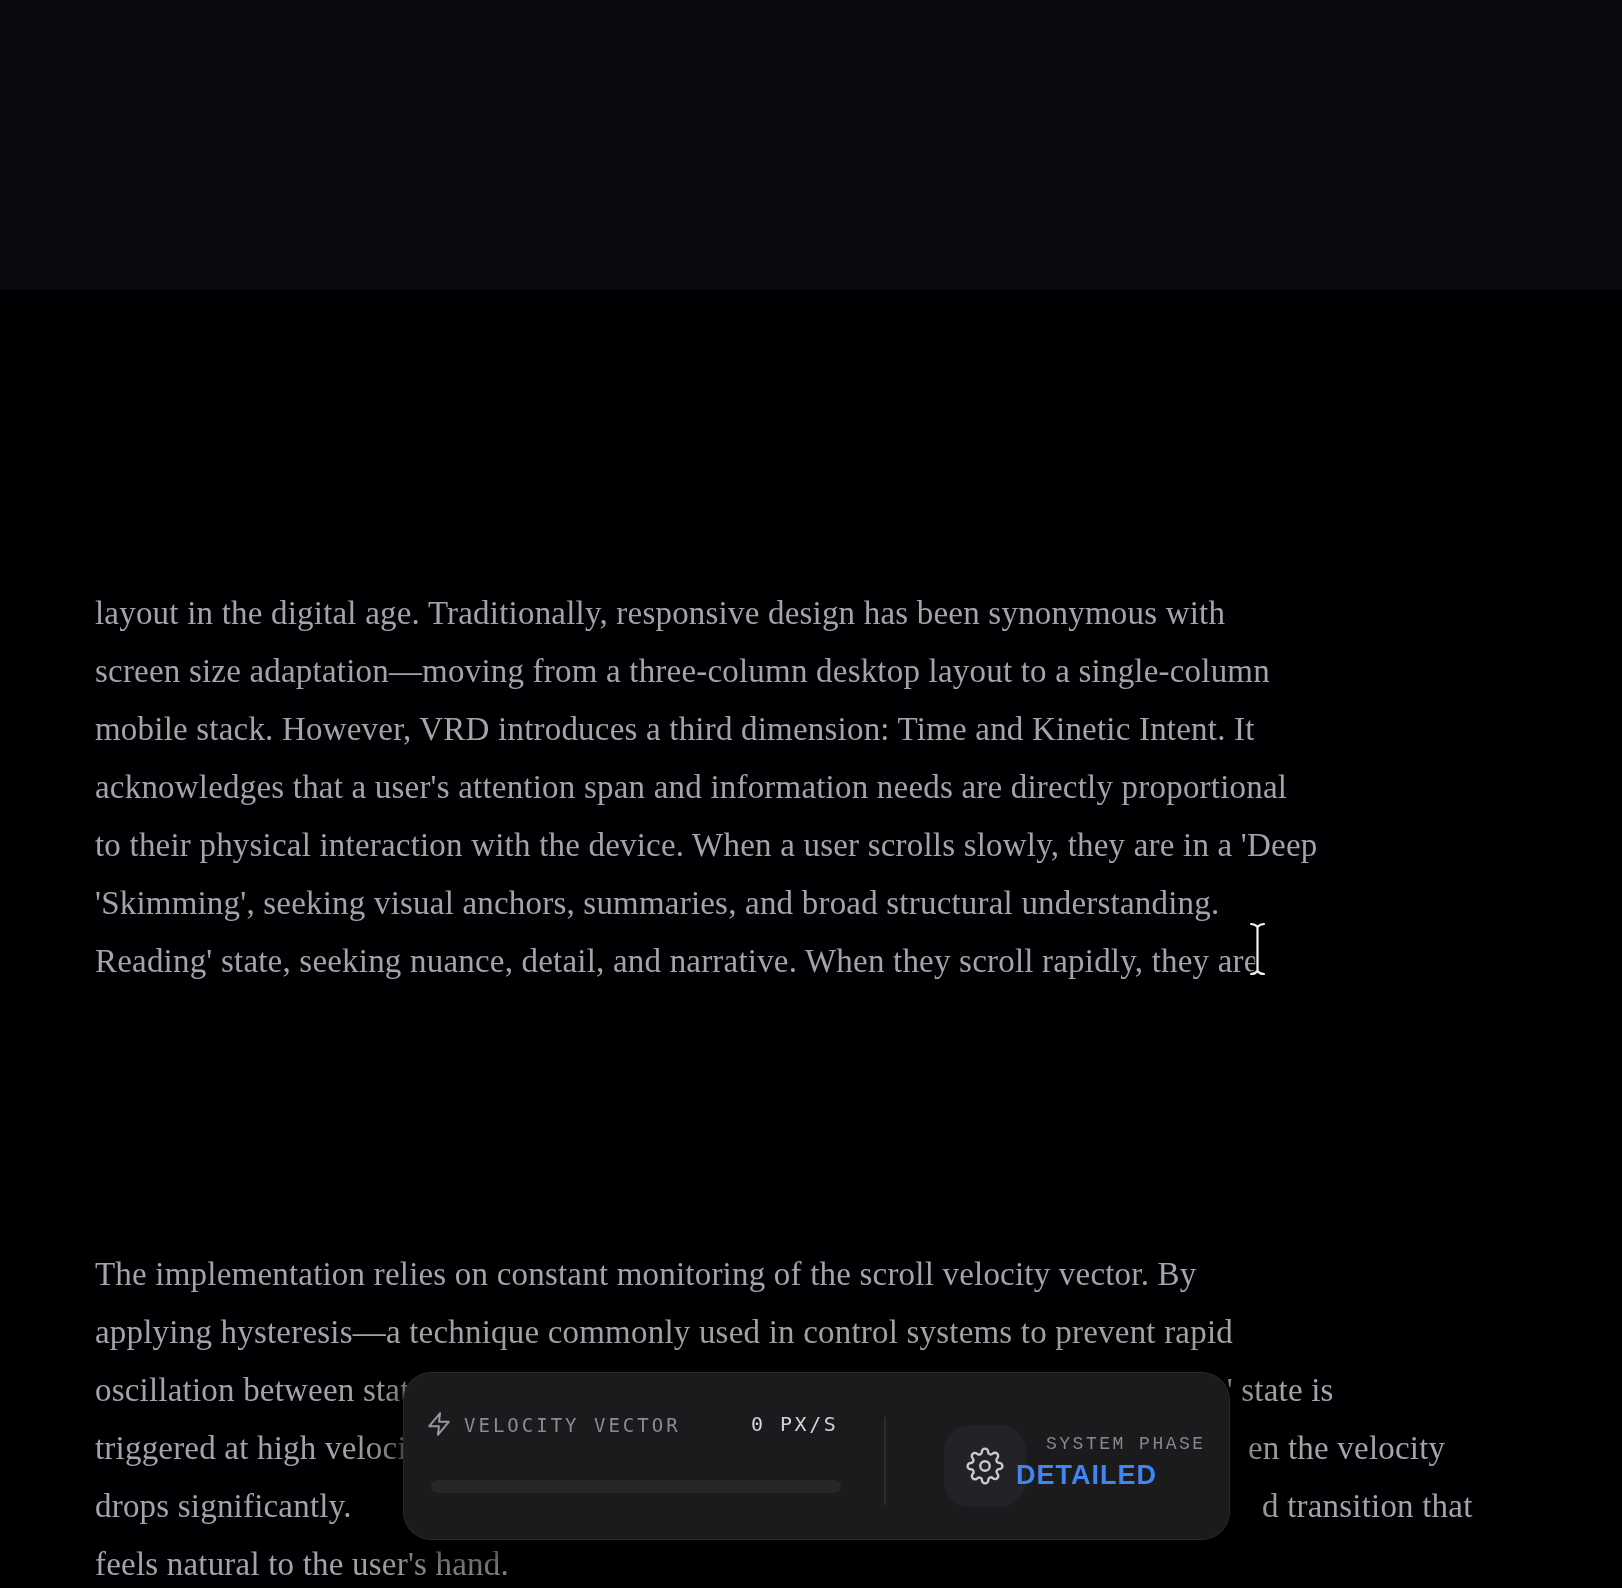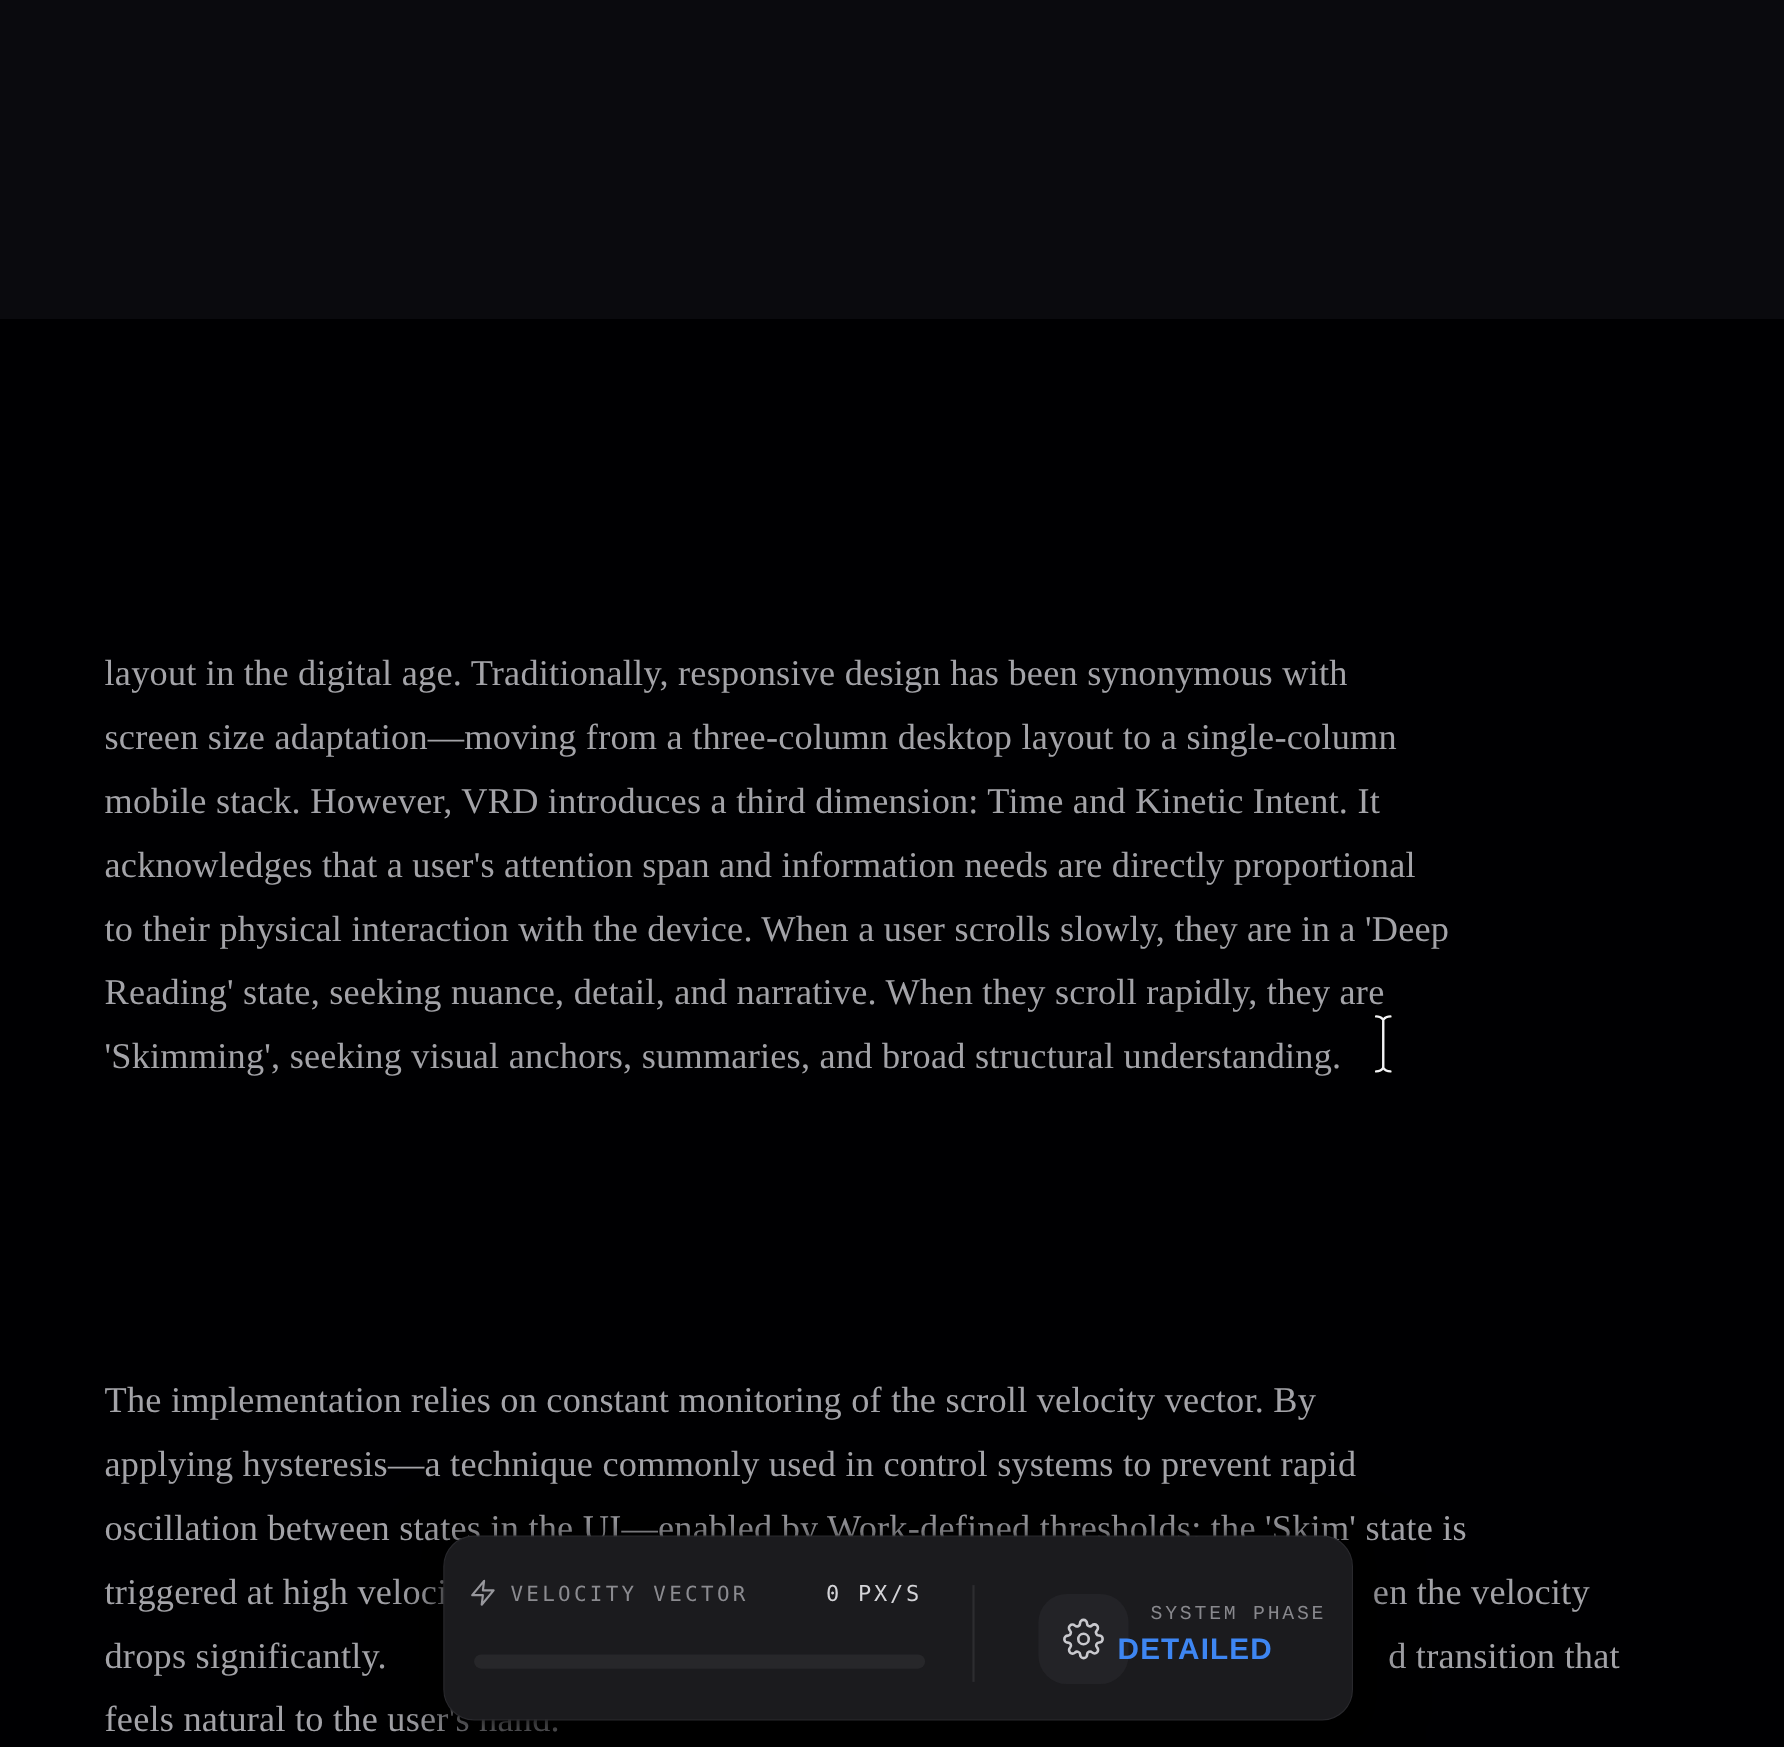--- a/index.html
+++ b/index.html
@@ -30,21 +30,20 @@
   .frag-right{position:absolute;top:0;height:58px;line-height:58px;}
   
   .hud{
     position:absolute;left:403px;top:1372px;width:827px;height:168px;
     background:#1b1b1e;
     border:1px solid #29292d;
     border-radius:28px;
     box-shadow:0 18px 60px rgba(0,0,0,.75), 0 4px 18px rgba(0,0,0,.6);
     z-index:5;
     box-sizing:border-box;
-    margin-top:24px;
   }
   .hud .zap{position:absolute;left:22px;top:38px;width:26px;height:26px;}
   .hud .vel-label{
     position:absolute;left:60px;top:40px;height:24px;line-height:24px;
     font-family:"DejaVu Sans Mono", monospace;
     font-size:19px;letter-spacing:3px;color:#8b8b90;
     white-space:nowrap;
   }
   .hud .vel-value{
     position:absolute;left:347px;top:38px;height:26px;line-height:26px;
@@ -89,22 +88,22 @@
 <div class="header-band"></div>
 
 <div class="article">
 
   <div class="para para-1" style="top:584px;">
     <div class="line">layout in the digital age. Traditionally, responsive design has been synonymous with</div>
     <div class="line">screen size adaptation—moving from a three-column desktop layout to a single-column</div>
     <div class="line">mobile stack. However, VRD introduces a third dimension: Time and Kinetic Intent. It</div>
     <div class="line">acknowledges that a user's attention span and information needs are directly proportional</div>
     <div class="line">to their physical interaction with the device. When a user scrolls slowly, they are in a 'Deep</div>
+    <div class="line">'Skimming', seeking visual anchors, summaries, and broad structural understanding.</div>
     <div class="line">Reading' state, seeking nuance, detail, and narrative. When they scroll rapidly, they are</div>
-    <div class="line">'Skimming', seeking visual anchors, summaries, and broad structural understanding.</div>
   </div>
 
   <div class="para para-2" style="top:1245px;">
     <div class="line">The implementation relies on constant monitoring of the scroll velocity vector. By</div>
     <div class="line">applying hysteresis—a technique commonly used in control systems to prevent rapid</div>
     <div class="line">oscillation between states in the UI—enabled by Work-defined thresholds: the 'Skim' state is</div>
     <div class="line">
       <span>triggered at high velocities,</span>
       <span class="frag-right" style="left:1153px;">en the velocity</span>
     </div>

